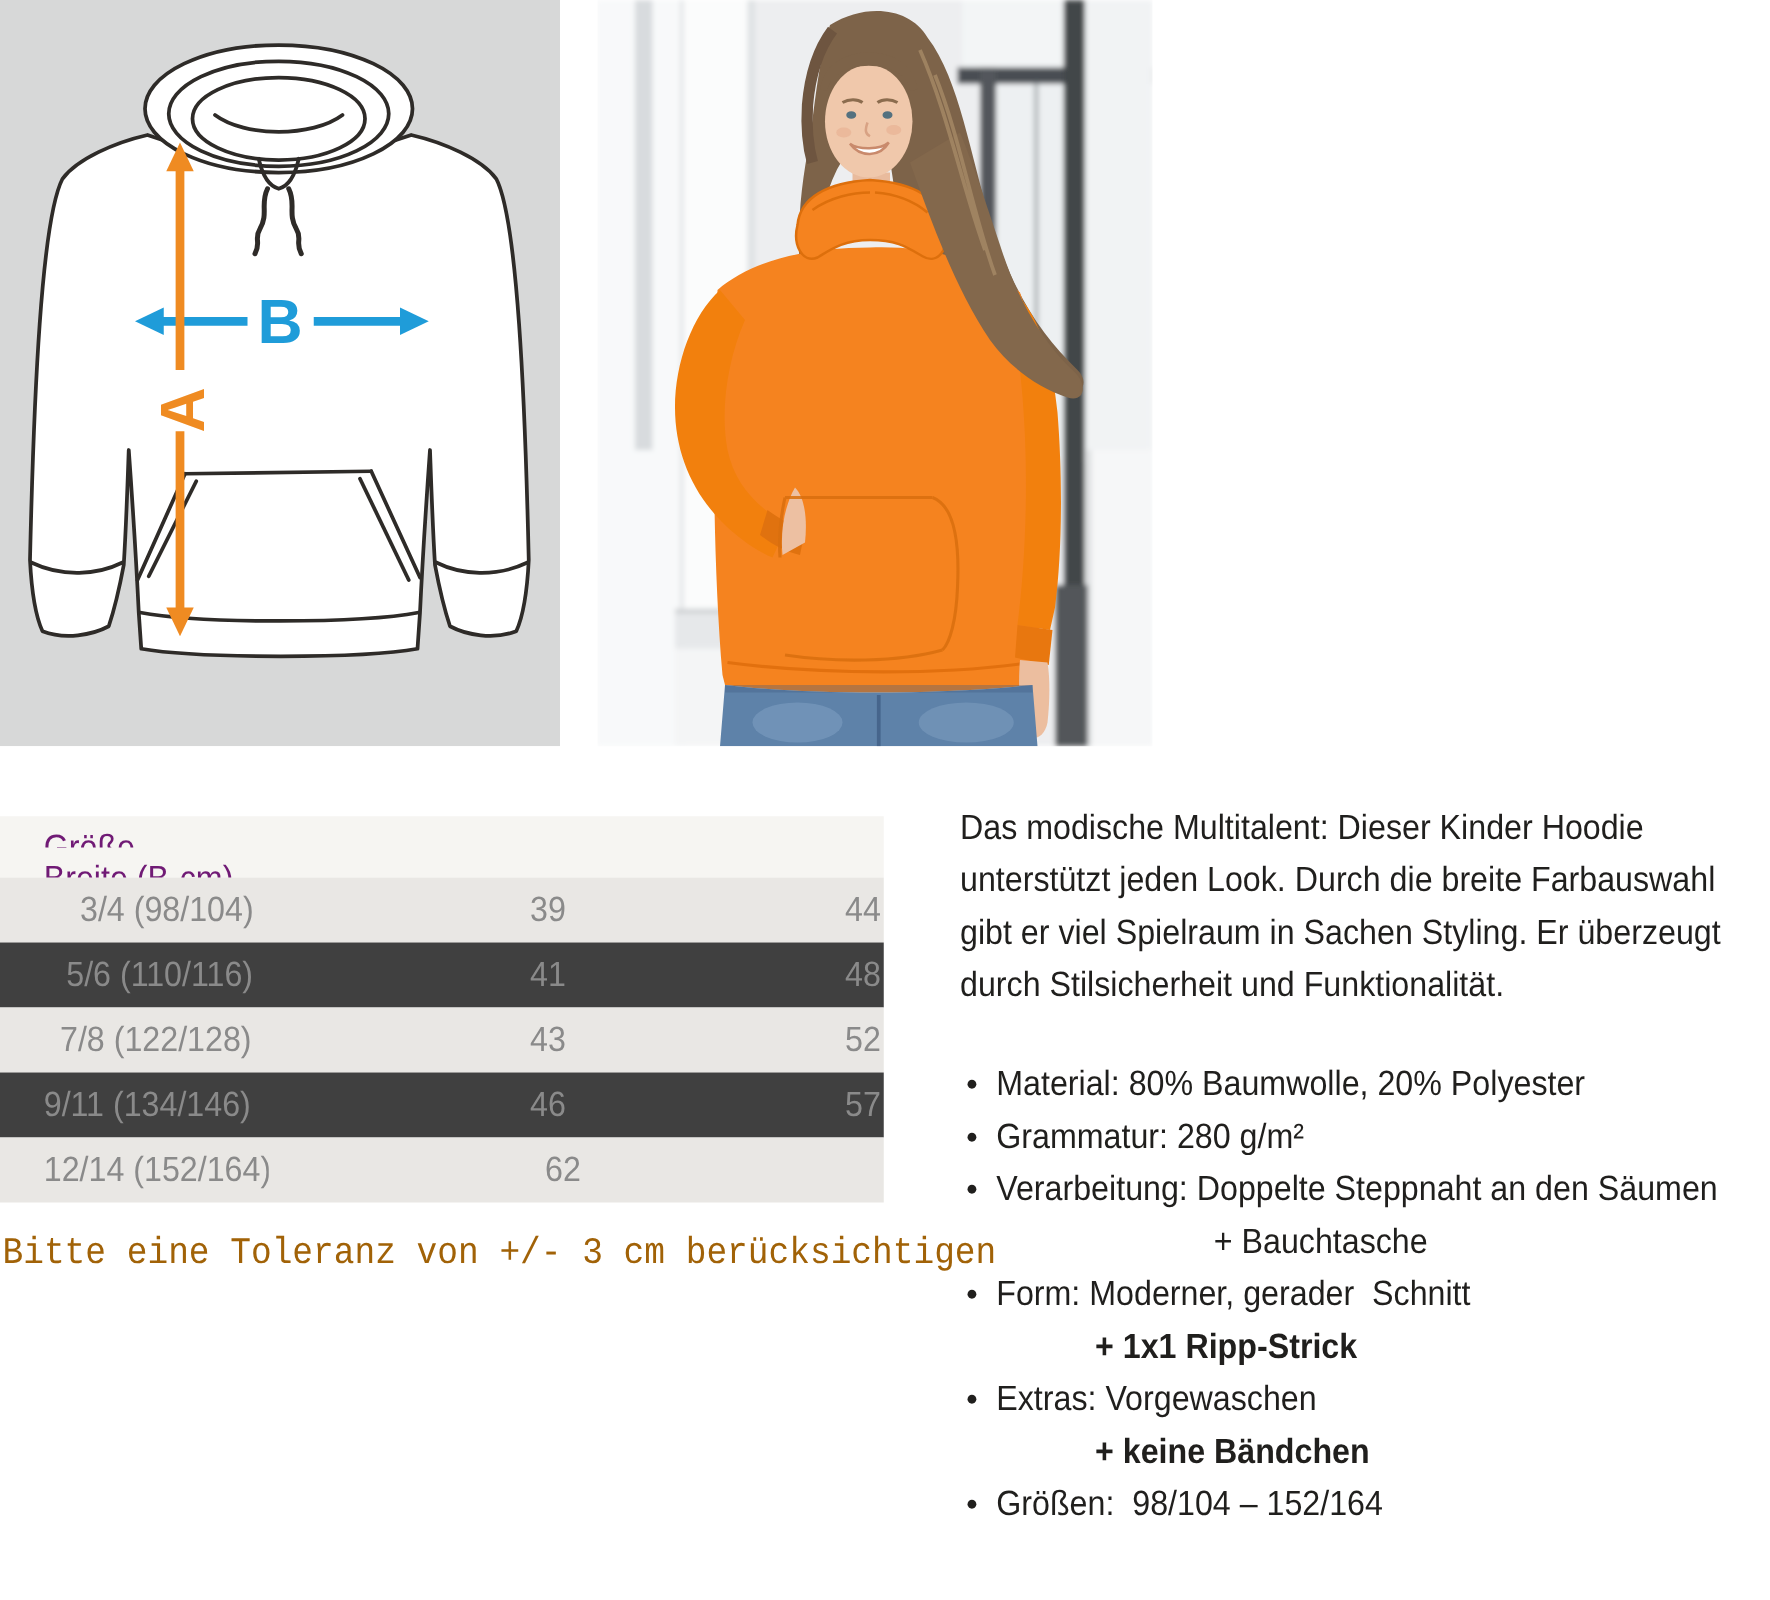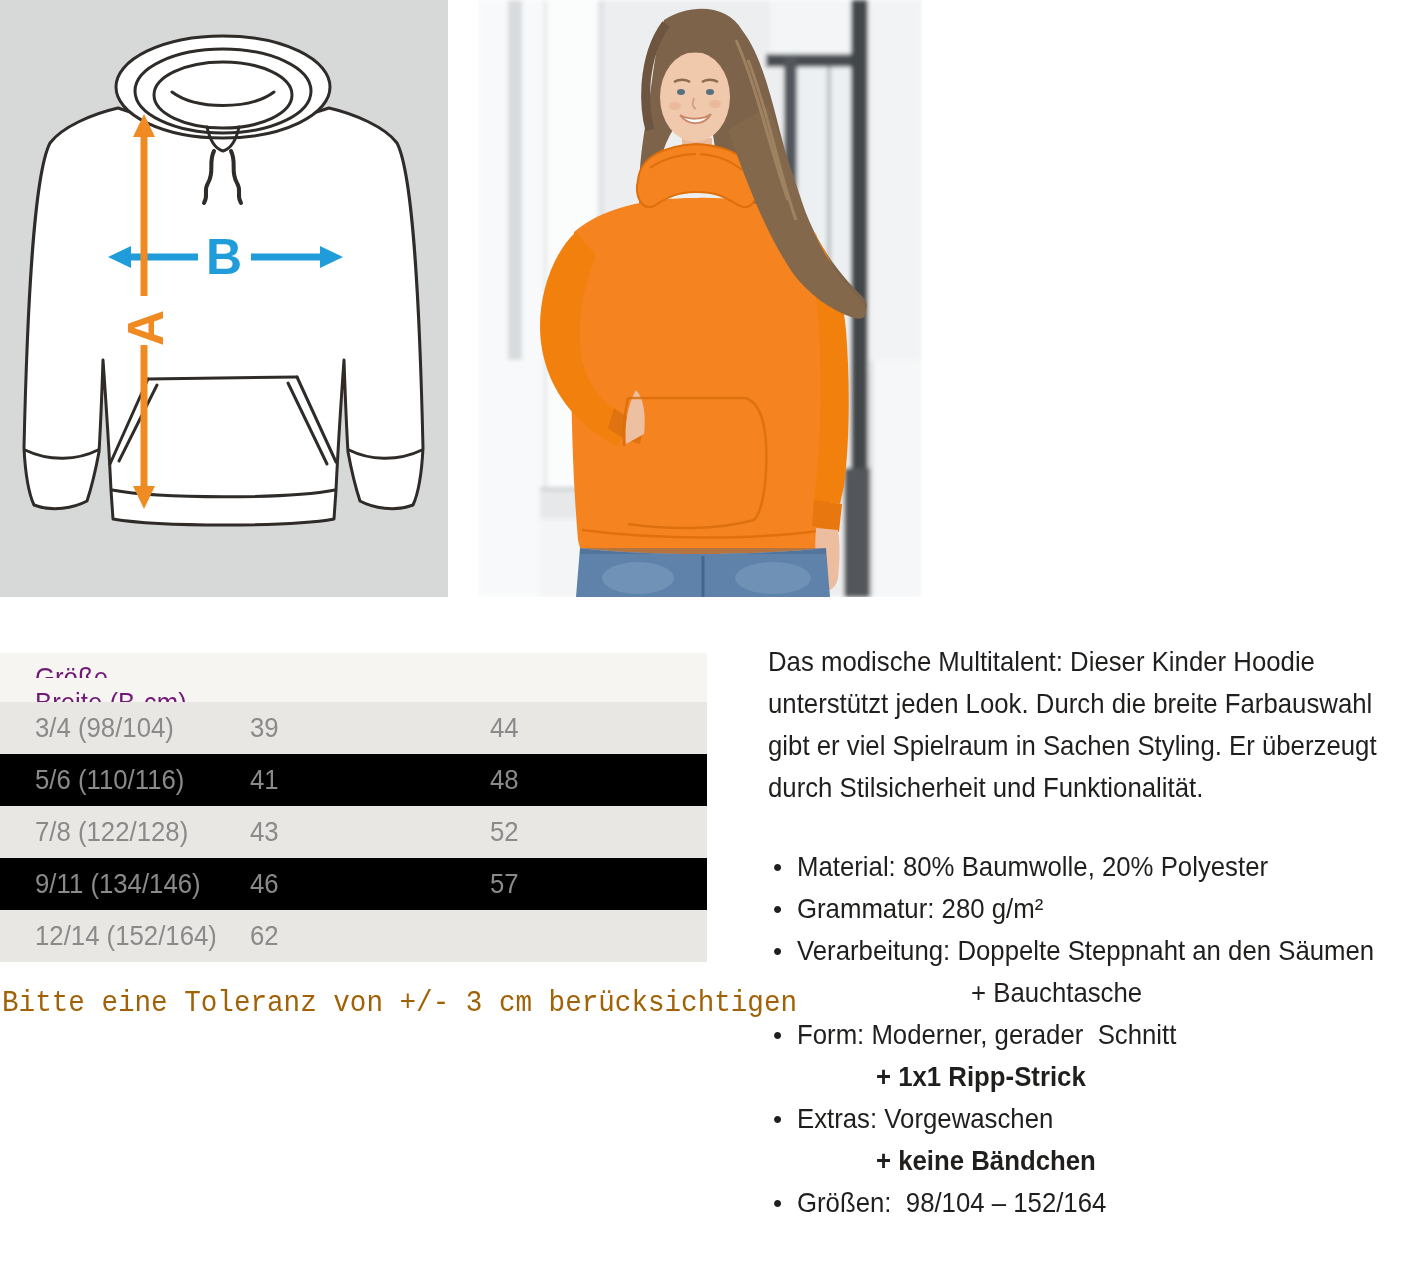--- a/index.html
+++ b/index.html
@@ -10,23 +10,23 @@
   .diagram-panel{position:absolute;left:0;top:0;width:448px;height:597px;}
   .photo-panel{position:absolute;left:478px;top:0;width:444px;height:597px;}
 
   
   .cond{display:inline-block;transform:scaleX(.92);transform-origin:0 50%;white-space:pre;}
 
   
   .size-table{position:absolute;left:0;top:653px;width:707px;font-size:28px;color:#8A8A8A;}
   .t-row{display:flex;}
   .t-head{height:49px;line-height:49px;background:#F6F5F2;color:#701a75;flex-direction:column;}
-  .t-data{height:52px;line-height:52px;}
+  .t-data{height:52px;line-height:52px;text-align:right;}
   .r-odd{background:#E9E7E4;}
-  .r-even{background:#000000;}
+  .r-even{background:#404040;}
   .t-cell{box-sizing:border-box;padding-left:35px;overflow:hidden;}
   .c1{width:215px;} .c2{width:240px;} .c3{width:252px;}
 
   
   .tolerance{position:absolute;left:2px;top:986px;font-size:30px;color:#a16207;white-space:nowrap;font-family:Liberation Mono, monospace;}
 
   
   .description{position:absolute;left:768px;top:641px;width:683px;font-size:28px;color:#201F1D;}
   .d-line{height:42px;line-height:42px;white-space:nowrap;}
   .spec{margin-top:37px;}

